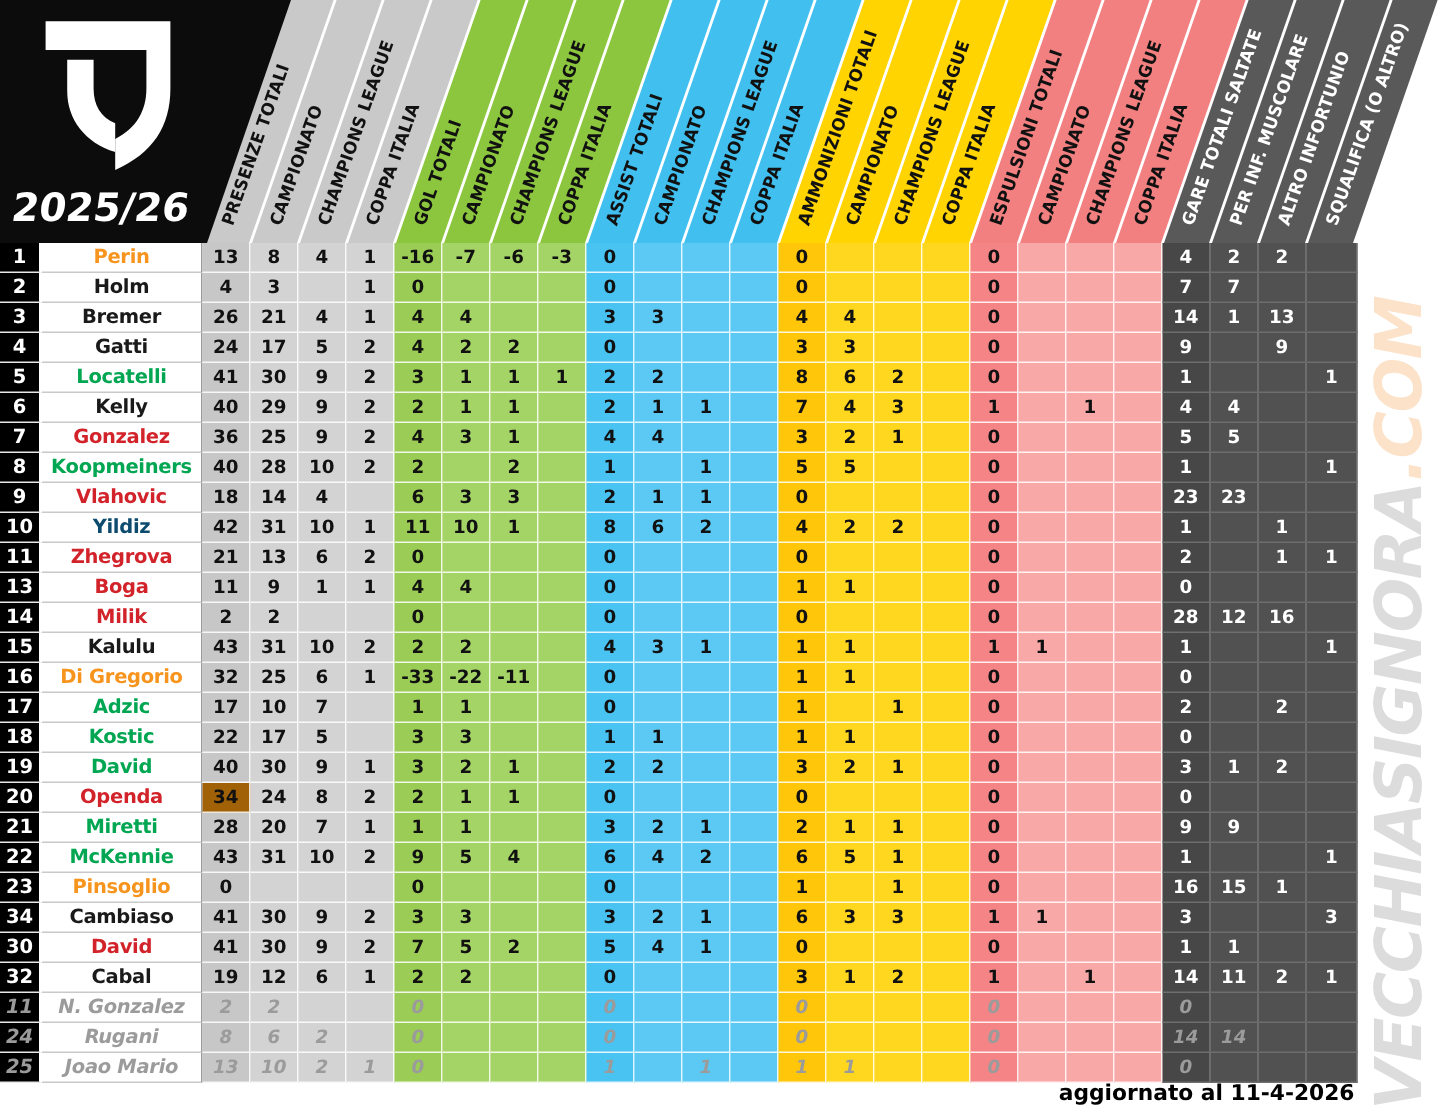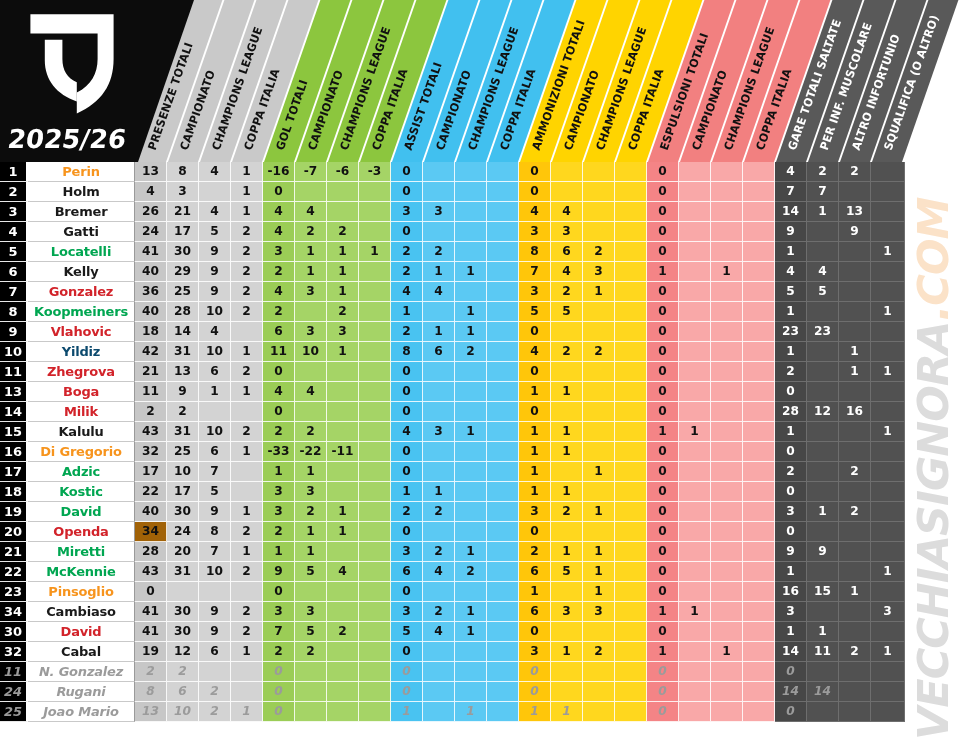--- a/index.html
+++ b/index.html
@@ -881,16 +881,17 @@
         <div class="c stat" style="background: rgb(249, 168, 168);"></div>
         <div class="c stat" style="background: rgb(249, 168, 168);"></div>
         <div class="c stat" style="background: rgb(249, 168, 168);"></div>
         <div class="c stat dark" style="background: rgb(71, 71, 71);">0</div>
         <div class="c stat dark" style="background: rgb(81, 81, 81);"></div>
         <div class="c stat dark" style="background: rgb(81, 81, 81);"></div>
         <div class="c stat dark last" style="background: rgb(81, 81, 81);"></div>
       </div>
     </div>
 
+  <div id="updated-date">aggiornato al 11-4-2026</div>
 
   <div id="watermark"><span class="main">VECCHIASIGNORA</span><span class="suffix">.COM</span></div>
 
 </div>
 
 </body></html>

